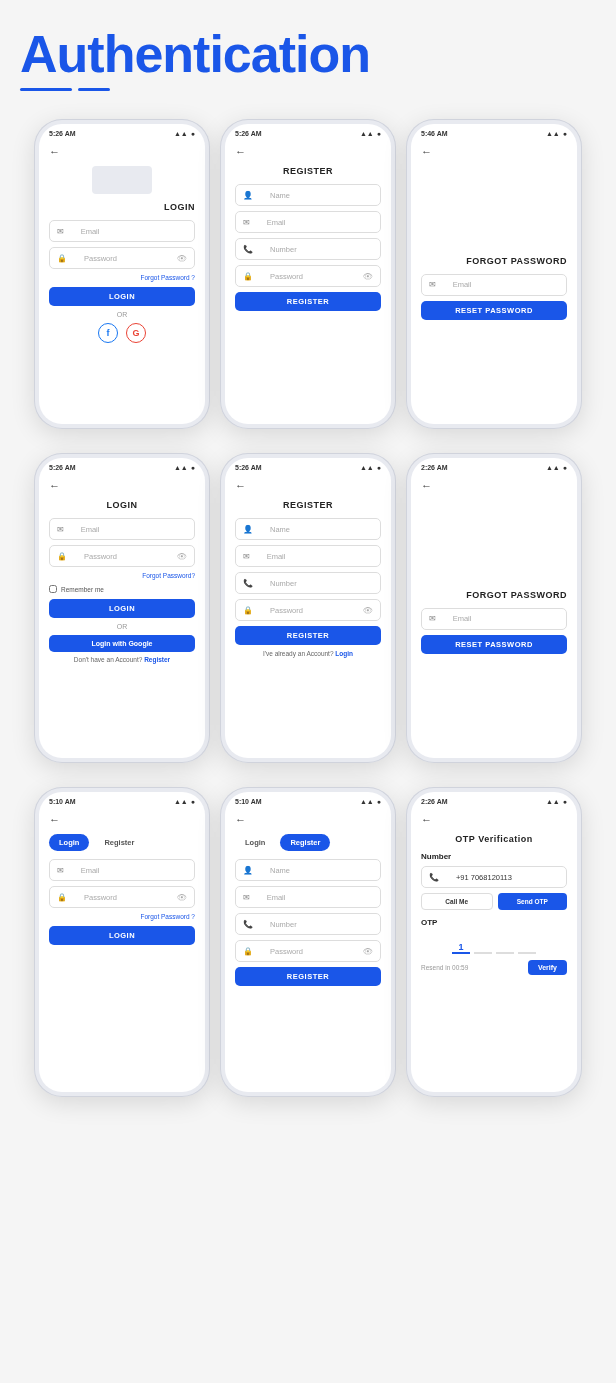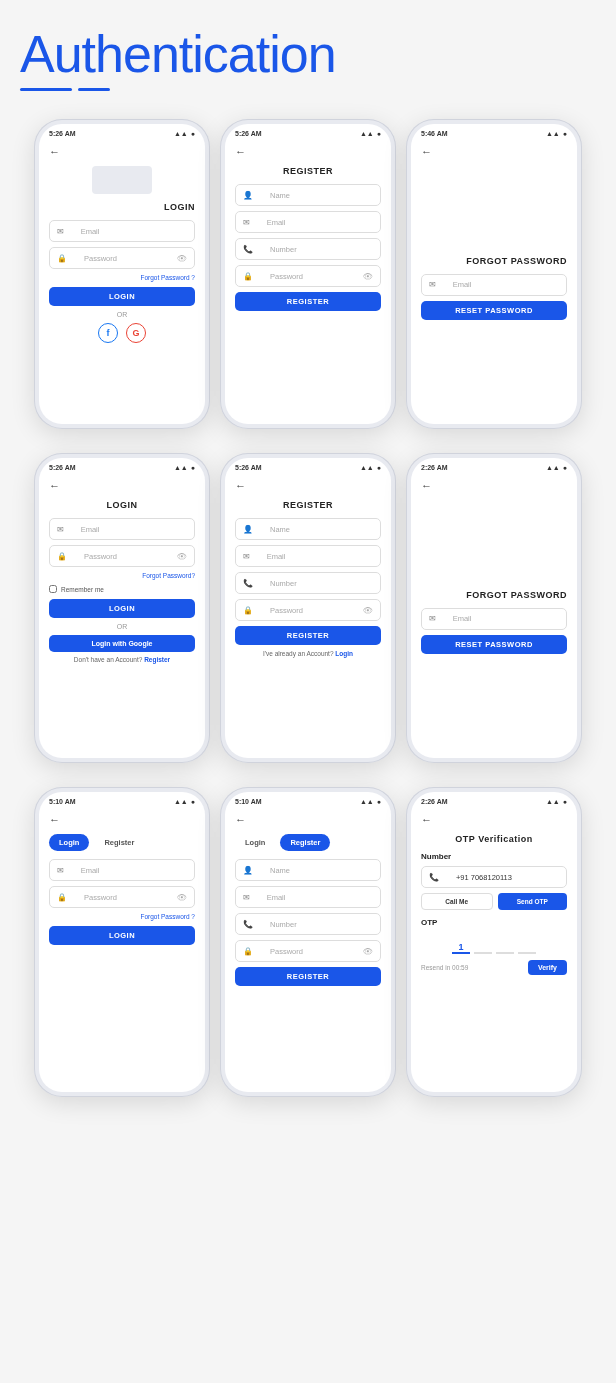--- a/index.html
+++ b/index.html
@@ -6,21 +6,21 @@
     body {
       background: #f5f5f5;
       font-family: -apple-system, BlinkMacSystemFont, 'Segoe UI', sans-serif;
       width: 616px;
       min-height: 1383px;
       padding: 24px 20px 40px;
     }
 
     .page-title {
       font-size: 52px;
-      font-weight: 400;
+      font-weight: 700;
       color: #1a56e8;
       margin-bottom: 4px;
       letter-spacing: -1px;
     }
     .title-underline {
       display: flex;
       gap: 6px;
       margin-bottom: 28px;
     }
     .title-underline span {

